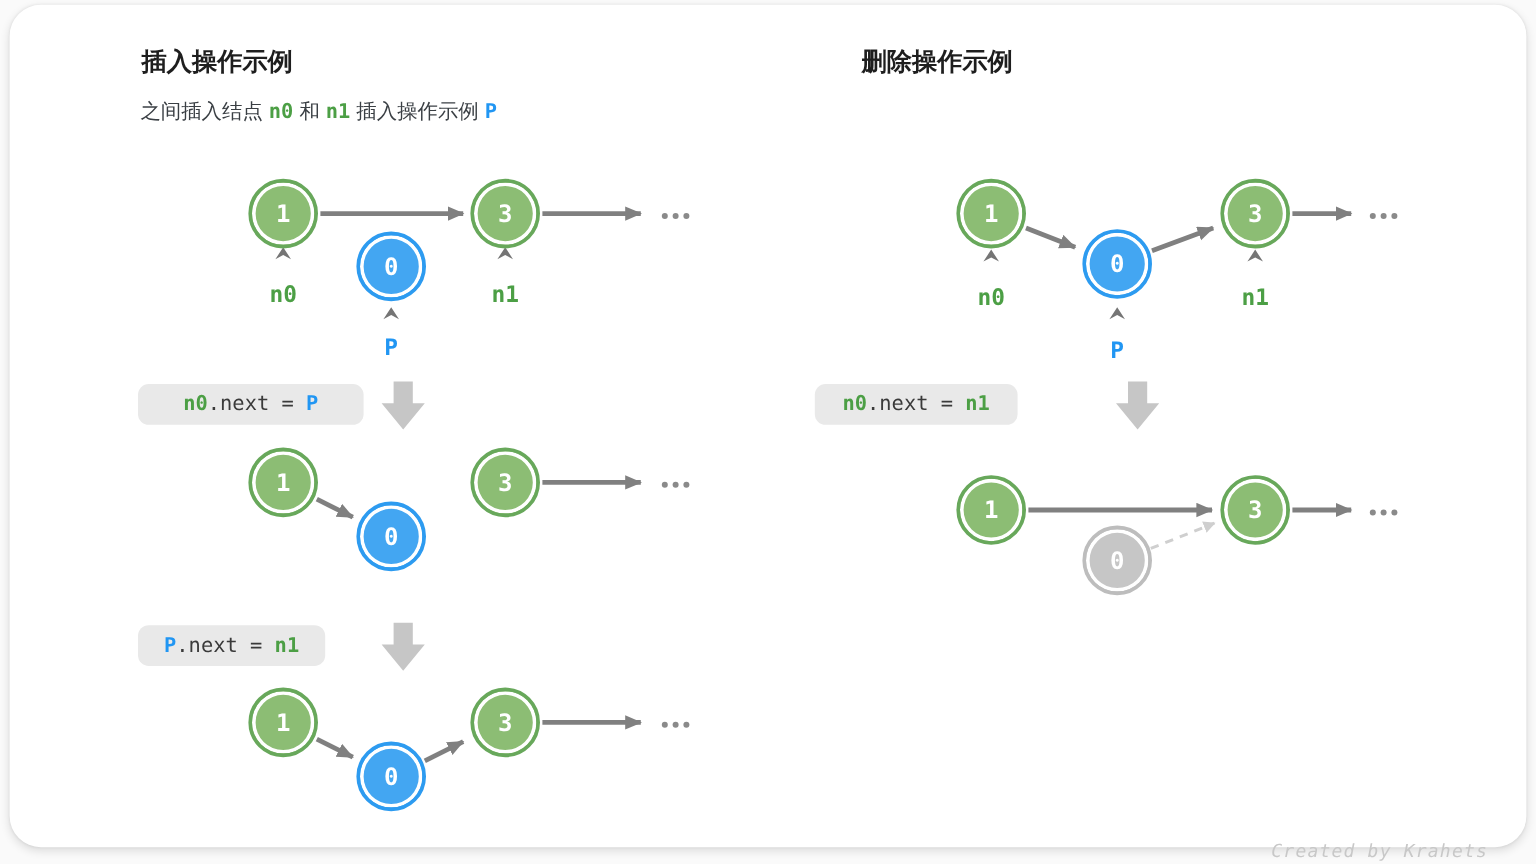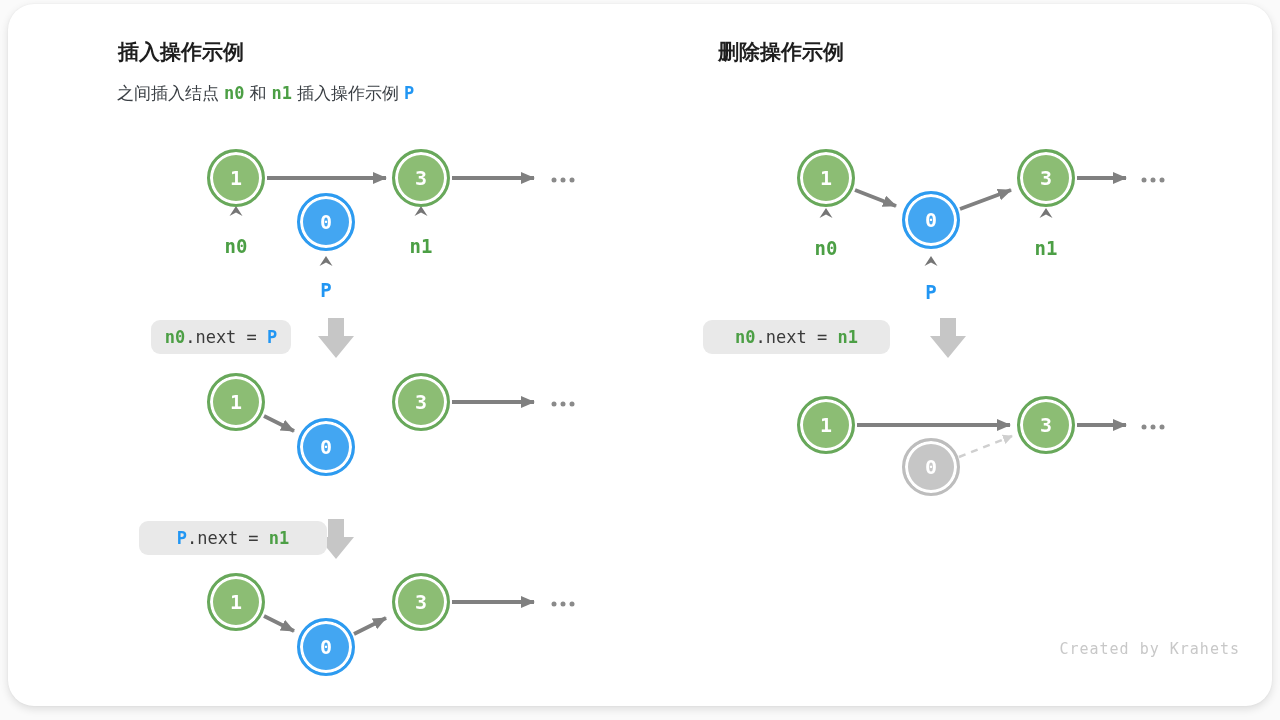--- a/index.html
+++ b/index.html
@@ -52,23 +52,23 @@
     position:absolute;height:34px;border-radius:9px;
     background:var(--code_bg,#E9E9E9);color:var(--code_text,#3A3A3A);
     font-family:"DejaVu Sans Mono","Liberation Mono",monospace;
     font-size:17px;line-height:34px;text-align:center;white-space:pre;
     box-sizing:border-box;
   }
   .codebox b{font-weight:bold;}
   .dots{position:absolute;transform:translate(-50%,-50%);display:flex;gap:4px;}
   .dots span{width:5px;height:5px;border-radius:50%;background:var(--dots,#8A8A8A);}
   .footer{
-    position:absolute;right:40px;top:640px;
+    position:absolute;right:40px;top:700px;
     font-family:"DejaVu Sans Mono","Liberation Mono",monospace;
-    font-size:15px;letter-spacing:1px;color:var(--footer_text,#C8C8C8);
+    font-size:15px;letter-spacing:1px;color:var(--footer_text,#C8C8C8);font-style:italic;
   }
   .arrow{stroke:var(--arrow,#808080);stroke-width:4;fill:none;}
   .dashed{stroke:var(--dashed_arrow,#CFCFCF);stroke-width:2.5;fill:none;stroke-dasharray:7 6;}
   .caret{fill:var(--caret,#757575);}
   .blockarrow{fill:var(--block_arrow,#C6C6C6);}
   .mhead{fill:var(--arrow,#808080);}
   .mheadlight{fill:var(--dashed_arrow,#C9C9C9);}
 </style>
 </head>
 <body>
@@ -136,32 +136,32 @@
   <div class="node blue" style="left:326px;top:222px;">0</div>
   <div class="nlabel green-t" style="left:236px;top:246px;">n0</div>
   <div class="nlabel green-t" style="left:421px;top:246px;">n1</div>
   <div class="nlabel blue-t" style="left:326px;top:290px;">P</div>
   <div class="dots" style="left:563px;top:180px;">
       <span></span>
       <span></span>
       <span></span>
     </div>
 
-  <div class="codebox" style="left:115px;top:320px;width:140px;margin-left:36px;"><b class="green-t">n0</b><span>.next = </span><b class="blue-t">P</b></div>
+  <div class="codebox" style="left:115px;top:320px;width:188px;"><b class="green-t">n0</b><span>.next = </span><b class="blue-t">P</b></div>
 
   <div class="node" style="left:236px;top:402px;">1</div>
   <div class="node" style="left:421px;top:402px;">3</div>
   <div class="node blue" style="left:326px;top:447px;">0</div>
   <div class="dots" style="left:563px;top:404px;">
       <span></span>
       <span></span>
       <span></span>
     </div>
 
-  <div class="codebox" style="left:115px;top:521px;width:188px;margin-left:24px;"><b class="blue-t">P</b><span>.next = </span><b class="green-t">n1</b></div>
+  <div class="codebox" style="left:115px;top:521px;width:156px;"><b class="blue-t">P</b><span>.next = </span><b class="green-t">n1</b></div>
 
   <div class="node" style="left:236px;top:602px;">1</div>
   <div class="node" style="left:421px;top:602px;">3</div>
   <div class="node blue" style="left:326px;top:647px;">0</div>
   <div class="dots" style="left:563px;top:604px;">
       <span></span>
       <span></span>
       <span></span>
     </div>
 
@@ -172,21 +172,21 @@
   <div class="node" style="left:1046px;top:178px;">3</div>
   <div class="nlabel green-t" style="left:826px;top:248px;">n0</div>
   <div class="nlabel green-t" style="left:1046px;top:248px;">n1</div>
   <div class="nlabel blue-t" style="left:931px;top:292px;">P</div>
   <div class="dots" style="left:1153px;top:180px;">
       <span></span>
       <span></span>
       <span></span>
     </div>
 
-  <div class="codebox" style="left:703px;top:320px;width:187px;"><b class="green-t">n0</b><span>.next = </span><b class="green-t">n1</b></div>
+  <div class="codebox" style="left:679px;top:320px;width:169px;"><b class="green-t">n0</b><span>.next = </span><b class="green-t">n1</b></div>
 
   <div class="node" style="left:826px;top:425px;">1</div>
   <div class="node" style="left:1046px;top:425px;">3</div>
   <div class="node gray" style="left:931px;top:467px;">0</div>
   <div class="dots" style="left:1153px;top:427px;">
       <span></span>
       <span></span>
       <span></span>
     </div>
 

